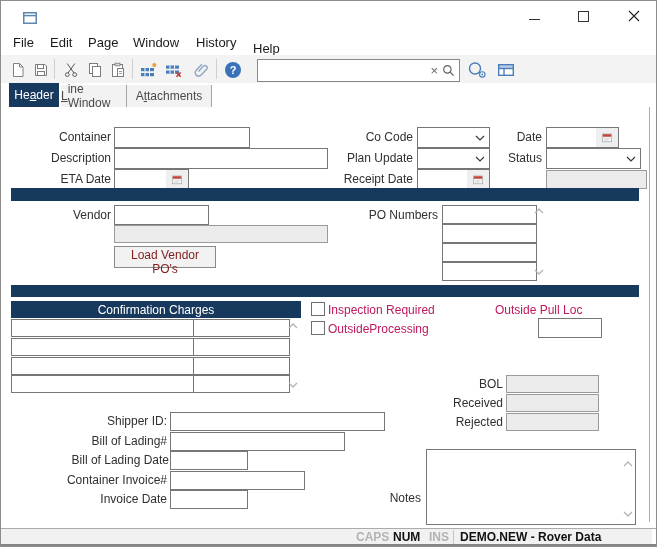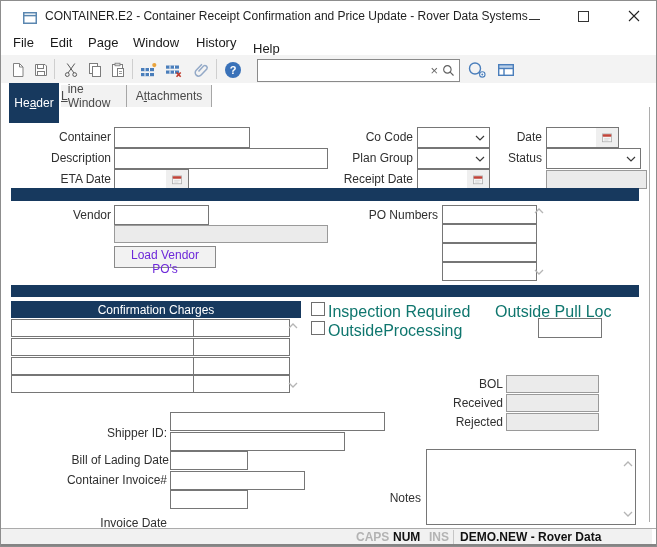--- a/index.html
+++ b/index.html
@@ -22,39 +22,39 @@
   .toolbar{position:absolute;top:54px;left:0;right:0;height:28px;background:#f3f3f3;}
   .tbtn{position:absolute;top:5px;width:20px;height:20px;display:flex;align-items:center;justify-content:center;}
   .tsep{position:absolute;top:4px;width:1px;height:20px;background:#cfcfcf;}
   .searchbox{position:absolute;left:256px;top:4px;width:201px;height:21px;background:#fff;border:1px solid #8a8a8a;display:flex;align-items:center;}
   .searchbox input{flex:1;border:0;outline:none;font-size:12px;padding:0 4px;min-width:0;background:transparent;}
   .sb-x{font-size:13px;color:#666;padding:0 3px;line-height:1;}
   .sb-mag{padding:0 4px 0 1px;display:flex;align-items:center;}
 
   
   .tabbar{position:absolute;top:82px;left:0;right:0;height:24px;background:#fff;}
-  .tab{position:absolute;top:0;height:40px;display:flex;align-items:center;justify-content:center;font-size:12px;cursor:default;}
+  .tab{position:absolute;top:0;height:24px;display:flex;align-items:center;justify-content:center;font-size:12px;cursor:default;}
   .tab.active{background:#17395e;color:#fff;}
   .tab.inactive{top:2px;height:22px;background:#f2f2f2;color:#4a4a4a;border-right:1px solid #a6a6a6;}
   .tab .mn{text-decoration:underline;}
 
   
   .lbl{position:absolute;font-size:12px;color:#303030;text-align:right;white-space:nowrap;}
-  .lbl-l{position:absolute;font-size:16px;color:#0f766e;white-space:nowrap;}
+  .lbl-l{position:absolute;font-size:12px;color:#be185d;white-space:nowrap;}
   .inp{position:absolute;border:1px solid #767676;background:#fff;font-size:12px;padding:0 3px;outline:none;}
   .inp.dis{background:#ebebeb;border-color:#9a9a9a;}
   .combo{position:absolute;border:1px solid #767676;background:#fff;display:flex;align-items:center;}
   .combo .val{flex:1;font-size:12px;padding:0 3px;}
   .combo .chev{padding-right:4px;display:flex;align-items:center;}
   .datef{position:absolute;border:1px solid #767676;background:#fff;display:flex;align-items:center;}
   .datef input{flex:1;border:0;outline:none;min-width:0;font-size:12px;padding:0 3px;background:transparent;}
   .calbtn{width:22px;height:100%;background:#efefef;display:flex;align-items:center;justify-content:center;border:0;}
   .navy{position:absolute;background:#17395e;}
   .sechdr{position:absolute;background:#17395e;color:#fff;font-size:12px;display:flex;align-items:center;justify-content:center;}
-  .btn{position:absolute;background:#f2f2f2;border:1px solid #8a8a8a;font-size:12px;color:#6d28d9;font-family:"Liberation Sans",sans-serif;}
+  .btn{position:absolute;background:#f2f2f2;border:1px solid #8a8a8a;font-size:12px;color:#7f1d1d;font-family:"Liberation Sans",sans-serif;}
   .chk{position:absolute;width:12px;height:12px;background:#fff;border:1px solid #6e6e6e;}
   .scrl{position:absolute;display:flex;align-items:center;justify-content:center;width:14px;height:10px;}
   .vline{position:absolute;width:1px;background:#adadad;}
 
   
   .statusline{position:absolute;left:0;top:527px;right:0;height:1px;background:#ababab;}
   .statusbar{position:absolute;left:0;top:528px;right:4px;height:33px;background:#f1f1f1;font-weight:bold;}
   .st{position:absolute;top:0;height:17px;line-height:17px;font-size:12px;}
   .st.off{color:#b3b3b3;}
   .st.on{color:#111;}
@@ -66,21 +66,20 @@
 
 <div id="window">
 
   <div class="titlebar">
     <span class="app-icon">
       <svg width="14" height="12" viewBox="0 0 14 12">
           <rect x="0.75" y="0.75" width="12.5" height="10.5" fill="#fff" stroke="#5b87b0" stroke-width="1.5"></rect>
           <path d="M1 3.6h12" stroke="#5b87b0" stroke-width="1.5"></path>
         </svg>
     </span>
-    <span class="title-text">CONTAINER.E2 - Container Receipt Confirmation and Price Update  - Rover Data Systems</span>
     <button class="winbtn" style="left:512px;">
       <svg width="11" height="11" viewBox="0 0 11 11">
           <path d="M0 8.5h11" stroke="#333" stroke-width="1"></path>
         </svg>
     </button>
     <button class="winbtn" style="left:561px;">
       <svg width="11" height="11" viewBox="0 0 11 11">
           <rect x="0.5" y="0.5" width="10" height="10" fill="none" stroke="#333" stroke-width="1"></rect>
         </svg>
     </button>
@@ -227,21 +226,21 @@
       <svg width="14" height="13" viewBox="0 0 14 13">
           <rect x="0.5" y="1.5" width="13" height="11" fill="#f5f5f5" stroke="#a9a9a9"></rect>
           <rect x="1" y="2" width="12" height="3.5" rx="1" fill="#c2443a"></rect>
           <path d="M3 8.2h8M3 10.2h6" stroke="#cfcfcf"></path>
         </svg>
     </button>
   </div>
 
   <span class="lbl" style="left:10px;top:150px;width:100px;">Description</span>
   <input class="inp" style="left: 113px; top: 147px; width: 206px; height: 19px;" value="">
-  <span class="lbl" style="left:312px;top:150px;width:100px;">Plan Group</span>
+  <span class="lbl" style="left:312px;top:150px;width:100px;">Plan Update</span>
   <div class="combo" style="left:416px;top:147px;width:71px;height:19px;">
     <span class="val"></span>
     <span class="chev">
         <svg width="10" height="6" viewBox="0 0 10 6">
           <path d="M1 1l4 4 4-4" fill="none" stroke="#3a3a3a" stroke-width="1.2"></path>
         </svg>
       </span>
   </div>
   <span class="lbl" style="left:441px;top:150px;width:100px;">Status</span>
   <div class="combo" style="left:545px;top:147px;width:93px;height:19px;">
@@ -331,28 +330,29 @@
   <span class="lbl-l" style="left:494px;top:302px;">Outside Pull Loc</span>
   <input class="inp" style="left: 537px; top: 317px; width: 56px; height: 18px;" value="">
 
   <span class="lbl" style="left:402px;top:376px;width:100px;">BOL</span>
   <input class="inp dis" style="left: 505px; top: 374px; width: 85px; height: 16px;" disabled="" value="">
   <span class="lbl" style="left:402px;top:395px;width:100px;">Received</span>
   <input class="inp dis" style="left: 505px; top: 393px; width: 85px; height: 16px;" disabled="" value="">
   <span class="lbl" style="left:402px;top:414px;width:100px;">Rejected</span>
   <input class="inp dis" style="left: 505px; top: 412px; width: 85px; height: 16px;" disabled="" value="">
 
-  <span class="lbl" style="left:26px;top:413px;width:140px;margin-top:12px;">Shipper ID:</span>
+  <span class="lbl" style="left:26px;top:413px;width:140px;">Shipper ID:</span>
   <input class="inp" style="left: 169px; top: 411px; width: 207px; height: 17px;" value="">
+  <span class="lbl" style="left:26px;top:433px;width:140px;">Bill of Lading#</span>
   <input class="inp" style="left: 169px; top: 431px; width: 167px; height: 17px;" value="">
   <span class="lbl" style="left:28px;top:452px;width:140px;">Bill of Lading Date</span>
   <input class="inp" style="left: 169px; top: 450px; width: 70px; height: 17px;" value="">
   <span class="lbl" style="left:26px;top:472px;width:140px;">Container Invoice#</span>
   <input class="inp" style="left: 169px; top: 470px; width: 127px; height: 17px;" value="">
-  <span class="lbl" style="left:26px;top:515px;width:140px;">Invoice Date</span>
+  <span class="lbl" style="left:26px;top:491px;width:140px;">Invoice Date</span>
   <input class="inp" style="left: 169px; top: 489px; width: 70px; height: 17px;" value="">
 
   <span class="lbl" style="left:352px;top:448px;width:68px;margin-top:42px;">Notes</span>
   <div style="position:absolute;left:425px;top:448px;width:208px;height:74px;border:1px solid #767676;background:#fff;">
     <textarea style="position: absolute; left: 1px; top: 1px; width: 188px; height: 68px; border: 0px; outline: none; resize: none; font-family: &quot;Liberation Sans&quot;, sans-serif; font-size: 12px;"></textarea>
     <span style="position:absolute;right:2px;top:3px;"><svg width="10" height="6" viewBox="0 0 10 6">
           <path d="M1 5l4-4 4 4" fill="none" stroke="#b5b5b5" stroke-width="1.3"></path>
         </svg></span>
     <span style="position:absolute;right:2px;bottom:3px;"><svg width="10" height="6" viewBox="0 0 10 6">
           <path d="M1 1l4 4 4-4" fill="none" stroke="#b5b5b5" stroke-width="1.3"></path>

